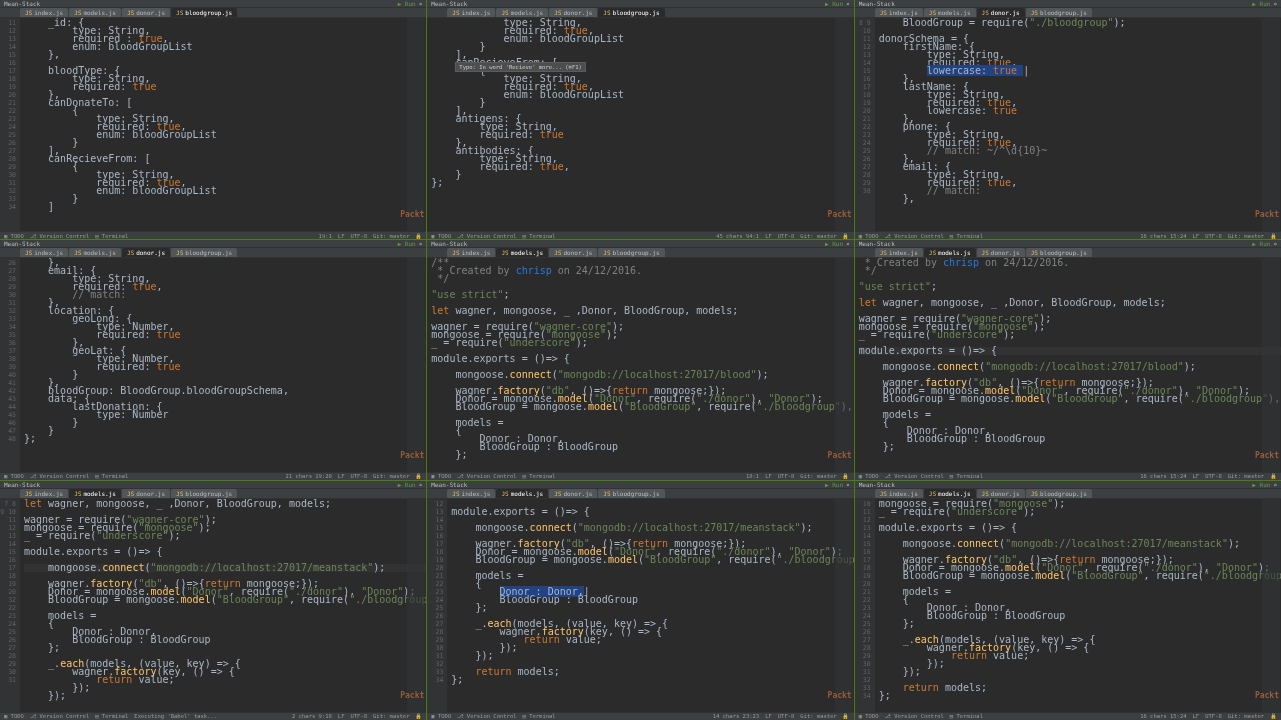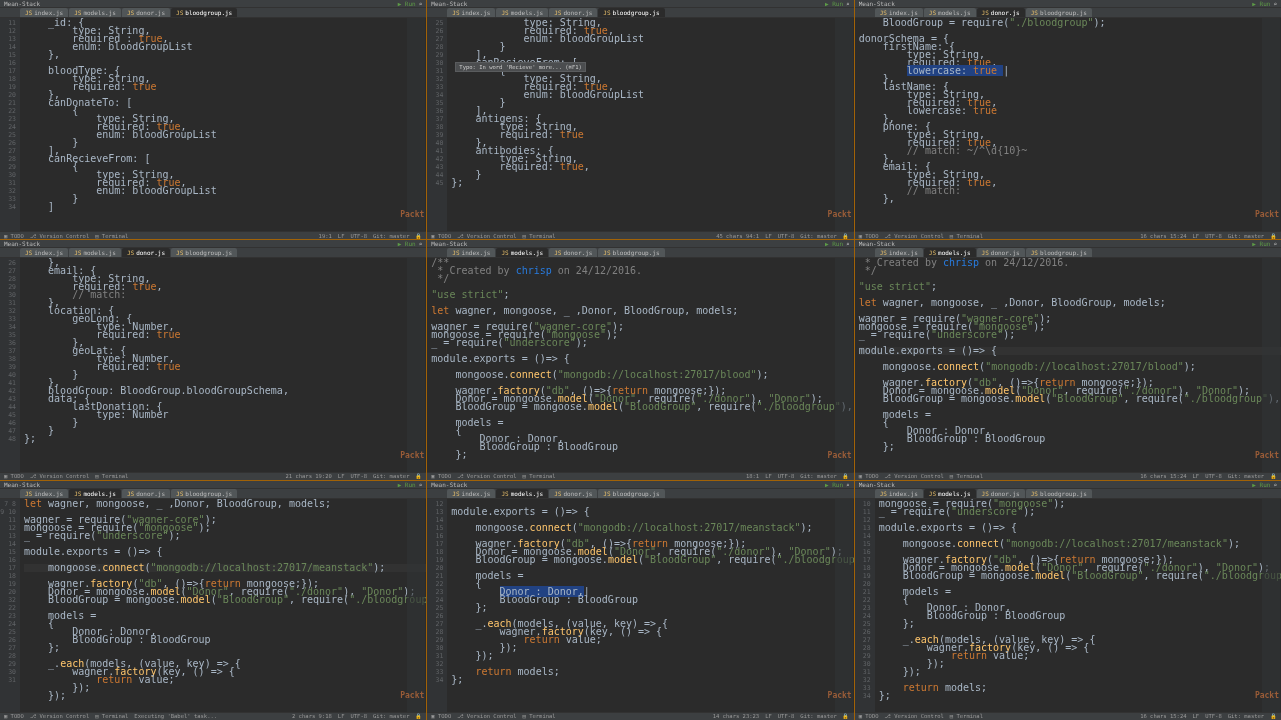--- a/index.html
+++ b/index.html
@@ -1,17 +1,17 @@
 <!DOCTYPE html>
 <html><head>
 <meta charset="utf-8">
 <style>
 *{margin:0;padding:0;box-sizing:border-box}
 body{background:#2b2b2b;font-family:Menlo,Consolas,monospace;font-size:7px;color:#a9b7c6;width:1281px;height:720px;overflow:hidden}
-.grid{display:grid;grid-template-columns:repeat(3,1fr);grid-template-rows:repeat(3,1fr);width:100%;height:100%;gap:1px;background:#a16207}
+.grid{display:grid;grid-template-columns:repeat(3,1fr);grid-template-rows:repeat(3,1fr);width:100%;height:100%;gap:1px;background:#4d7c0f}
 .pane{background:#2b2b2b;display:flex;flex-direction:column;overflow:hidden;position:relative}
 .topbar{height:8px;background:#3c3f41;border-bottom:1px solid #323232;display:flex;align-items:center;padding:0 4px;font-size:6px;color:#bbb;justify-content:space-between}
 .topbar .r{display:flex;gap:3px;align-items:center}
 .run-btn{color:#5d9b47}
 .tabs{height:10px;background:#3c3f41;display:flex;align-items:flex-end;border-bottom:1px solid #323232;padding-left:20px}
 .tab{padding:1px 5px;font-size:6px;color:#bbb;background:#515658;margin-right:1px;border-radius:2px 2px 0 0}
 .tab.active{background:#2b2b2b;color:#fff}
 .tab .icon{color:#e8bf6a;margin-right:2px}
 .editor{flex:1;display:flex;overflow:hidden}
 .gutter{width:20px;background:#313335;color:#606366;text-align:right;padding:1px 3px 1px 0;font-size:6.5px;line-height:8px;border-right:1px solid #313335}
@@ -125,42 +125,20 @@
           <span>⌕</span>
         </span>
       </div>
       <div class="tabs">
         <div class="tab"><span class="icon">JS</span>index.js</div>
         <div class="tab"><span class="icon">JS</span>models.js</div>
         <div class="tab"><span class="icon">JS</span>donor.js</div>
         <div class="tab active"><span class="icon">JS</span>bloodgroup.js</div>
       </div>
       <div class="editor">
-        <div class="gutter">25
-26
-27
-28
-29
-30
-31
-32
-33
-34
-35
-36
-37
-38
-39
-40
-41
-42
-43
-44
-45
-</div>
         <div class="code">            type: String,
             required: <span class="bool">true</span>,
             enum: bloodGroupList
         }
     ],
     can<span class="typo">Recieve</span>From: [
         {
             type: String,
             required: <span class="bool">true</span>,
             enum: bloodGroupList
@@ -202,20 +180,44 @@
           <span>⌕</span>
         </span>
       </div>
       <div class="tabs">
         <div class="tab"><span class="icon">JS</span>index.js</div>
         <div class="tab"><span class="icon">JS</span>models.js</div>
         <div class="tab active"><span class="icon">JS</span>donor.js</div>
         <div class="tab"><span class="icon">JS</span>bloodgroup.js</div>
       </div>
       <div class="editor">
+        <div class="gutter">8
+9
+10
+11
+12
+13
+14
+15
+16
+17
+18
+19
+20
+21
+22
+23
+24
+25
+26
+27
+28
+29
+30
+</div>
         <div class="code">    BloodGroup = require(<span class="str">"./bloodgroup"</span>);
 
 donorSchema = {
     firstName: {
         type: String,
         required: <span class="bool">true</span>,
         <span class="sel">lowercase: <span class="bool">true</span> </span>|
     },
     lastName: {
         type: String,

